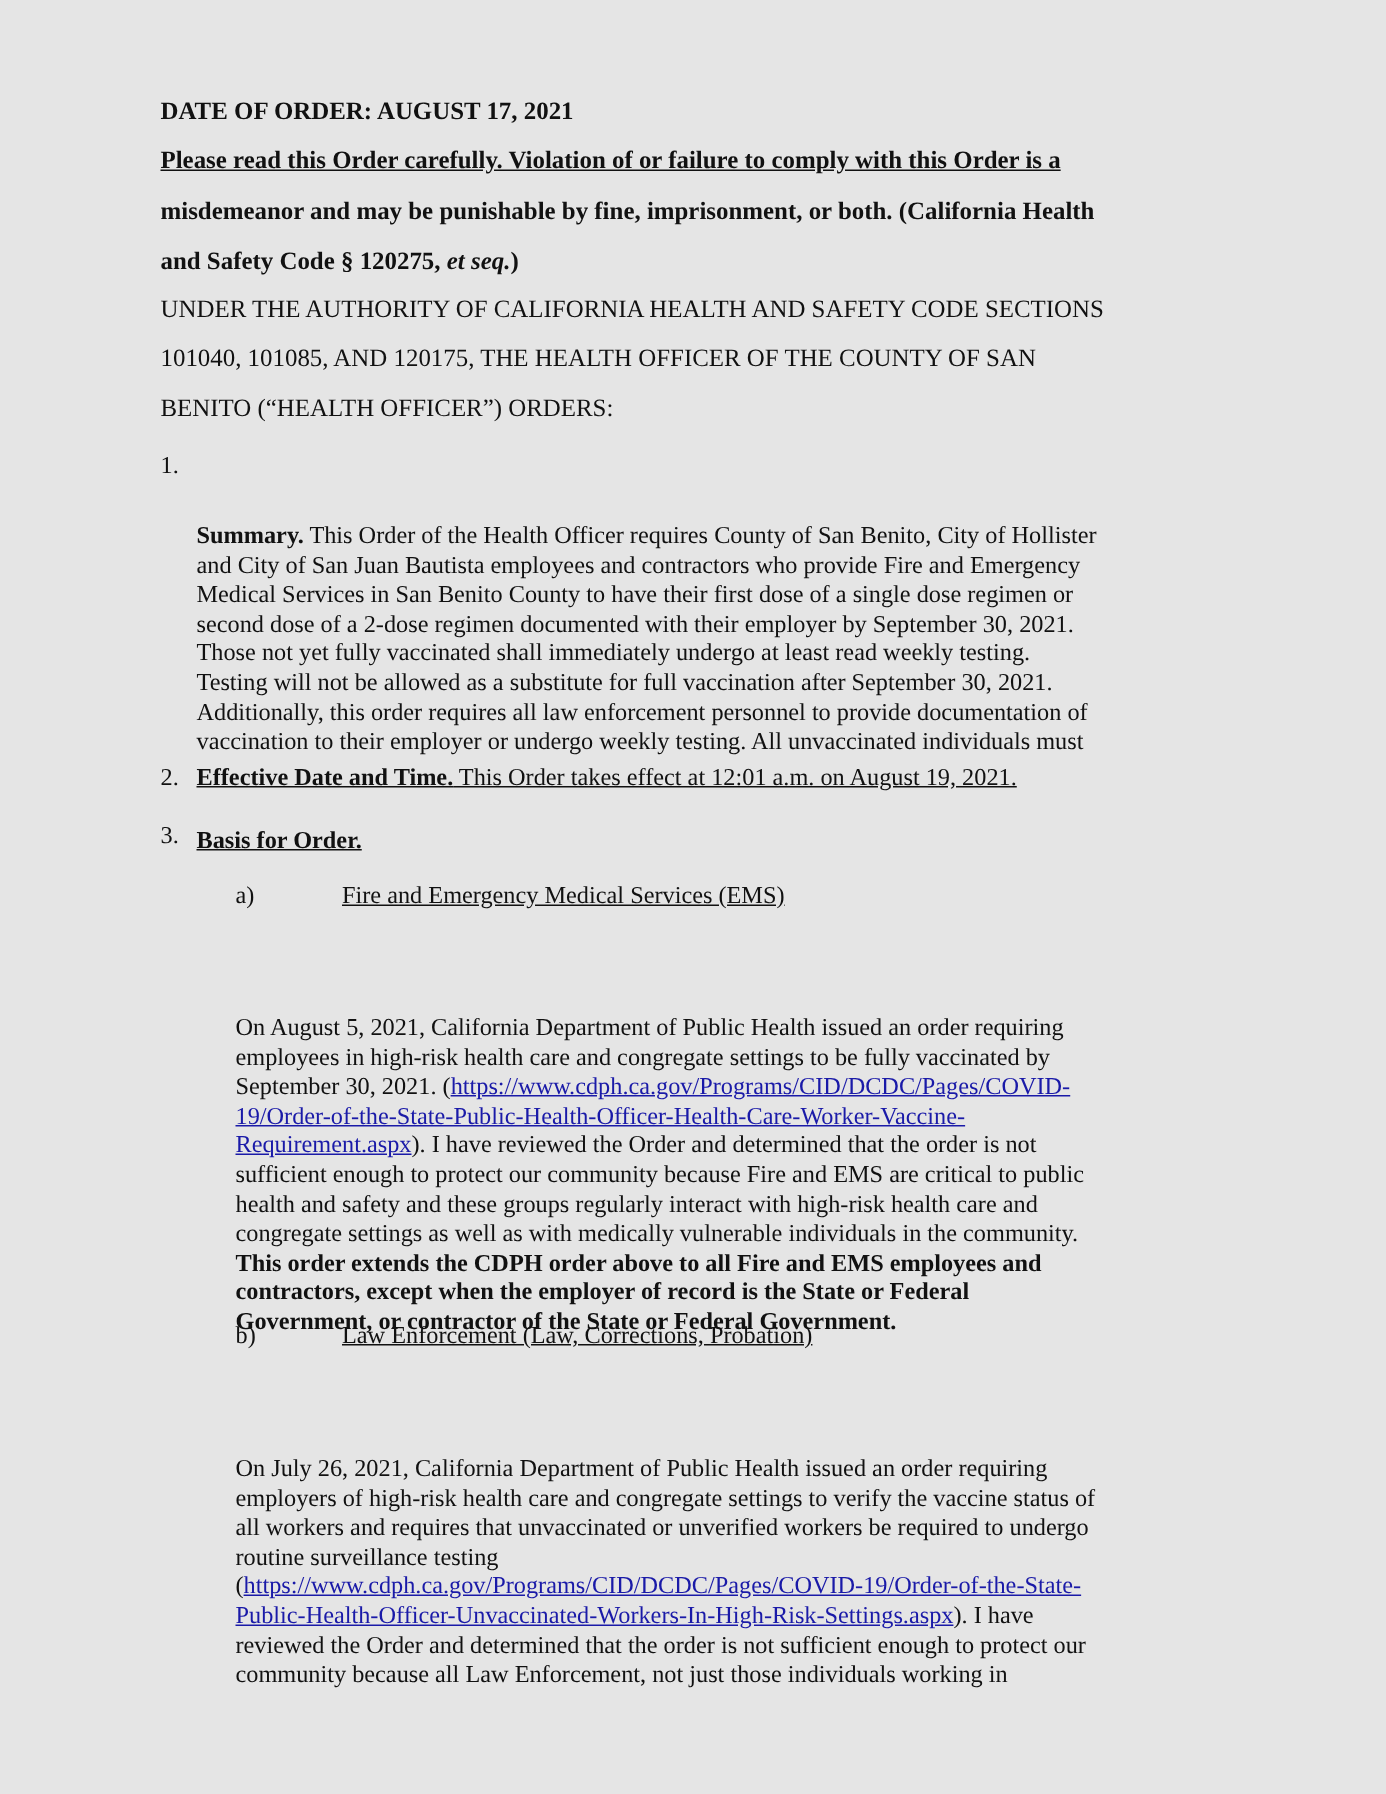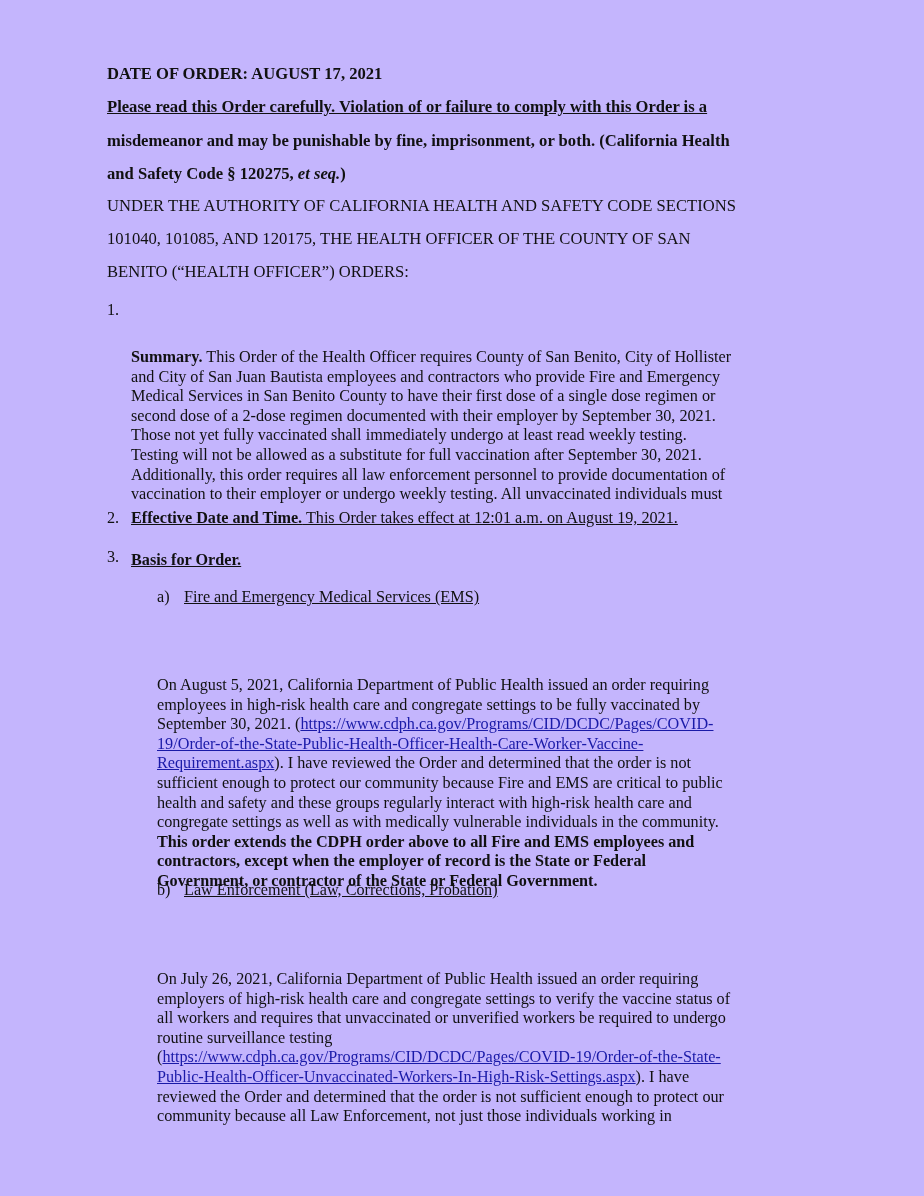--- a/index.html
+++ b/index.html
@@ -1,25 +1,25 @@
 <!DOCTYPE html>
 <html><head>
   <meta charset="utf-8">
   <style>
     html, body { margin: 0; padding: 0; background: #ffffff; }
     body {
       width: 924px; height: 1196px; overflow: hidden; position: relative;
       font-family: "Liberation Serif", serif; color: #111111;
     }
-    .page { position: absolute; left: 0; top: 0; width: 924px; height: 1196px; background: #c4b5fd; }
+    .page { position: absolute; left: 0; top: 0; width: 924px; height: 1196px; background: #e5e5e5; }
     .line { position: absolute; white-space: nowrap; font-size: 16.2px; line-height: 20px; }
     .bold { font-weight: bold; }
     .head { left: 107px; font-size: 16.6px; }
     .link { color: #1a1aa8; text-decoration: underline; }
-    .u { text-decoration: underline; }
+    .u { text-decoration: underline; margin-left: 44px; }
     .num { position: absolute; font-size: 16.2px; line-height: 20px; }
     .para { position: absolute; font-size: 16.2px; line-height: 19.6px; margin-top: 48px; }
     .para p { margin: 0; white-space: nowrap; }
   </style>
 </head>
 <body>
 
 <div class="page">
 
   <div class="line bold head" style="top:64px;">DATE OF ORDER: AUGUST 17, 2021</div>

